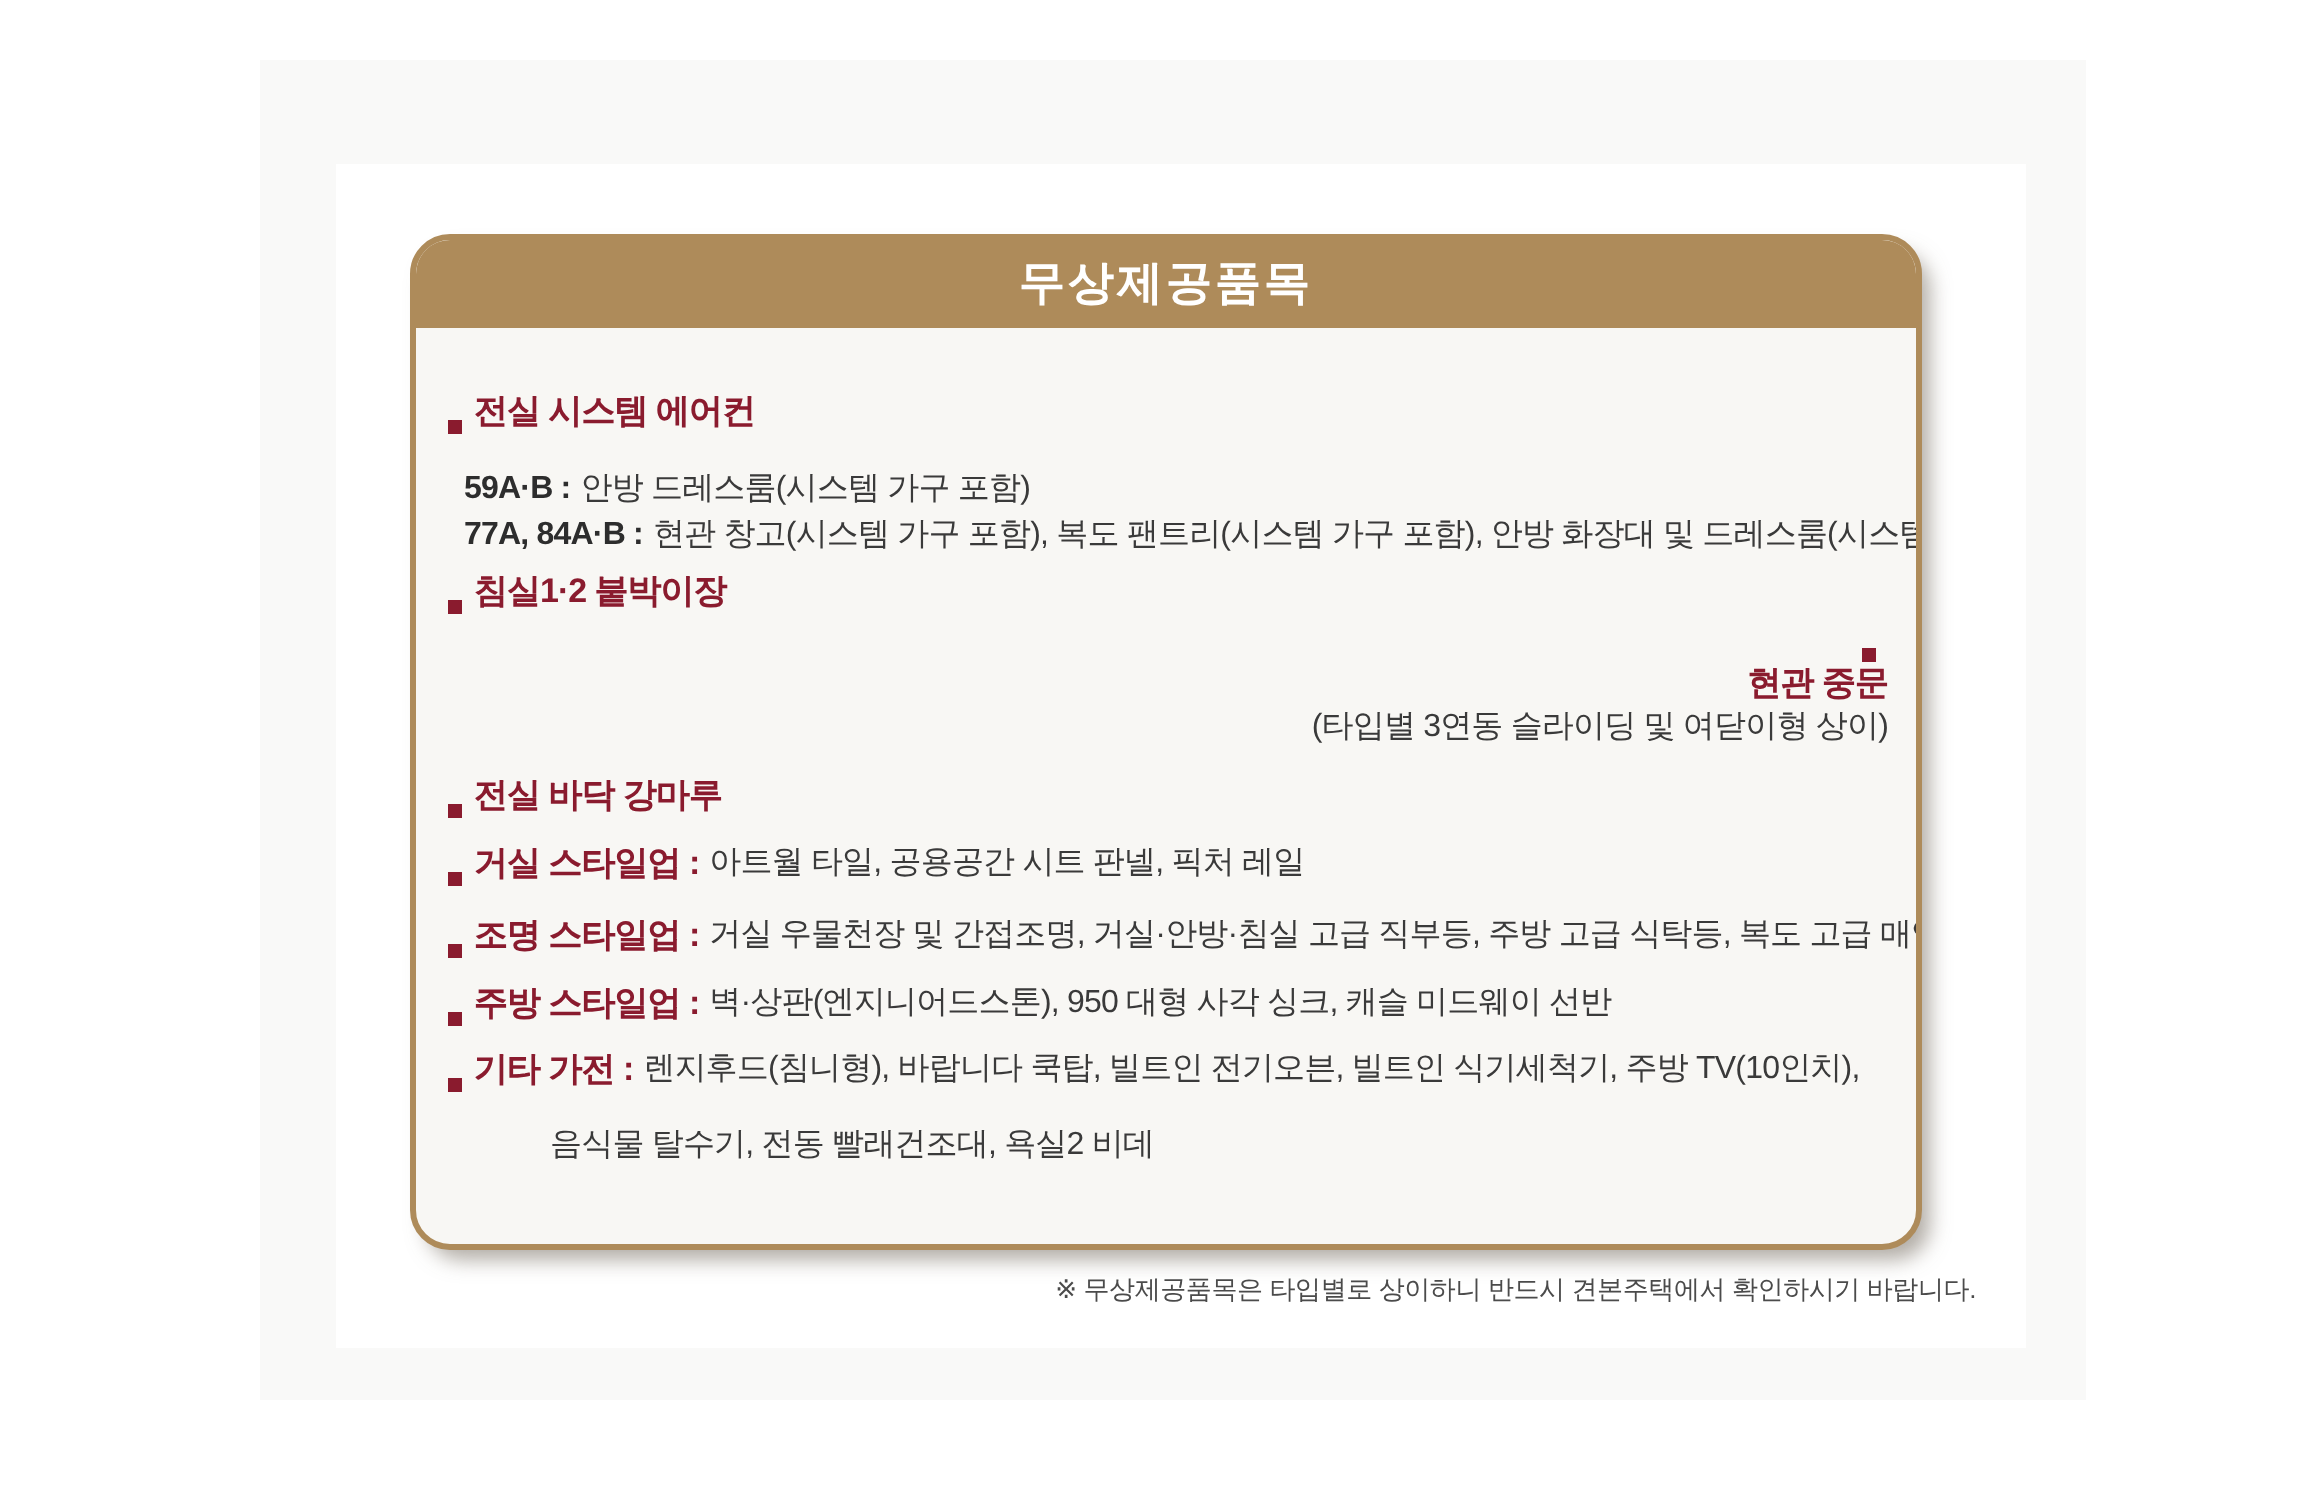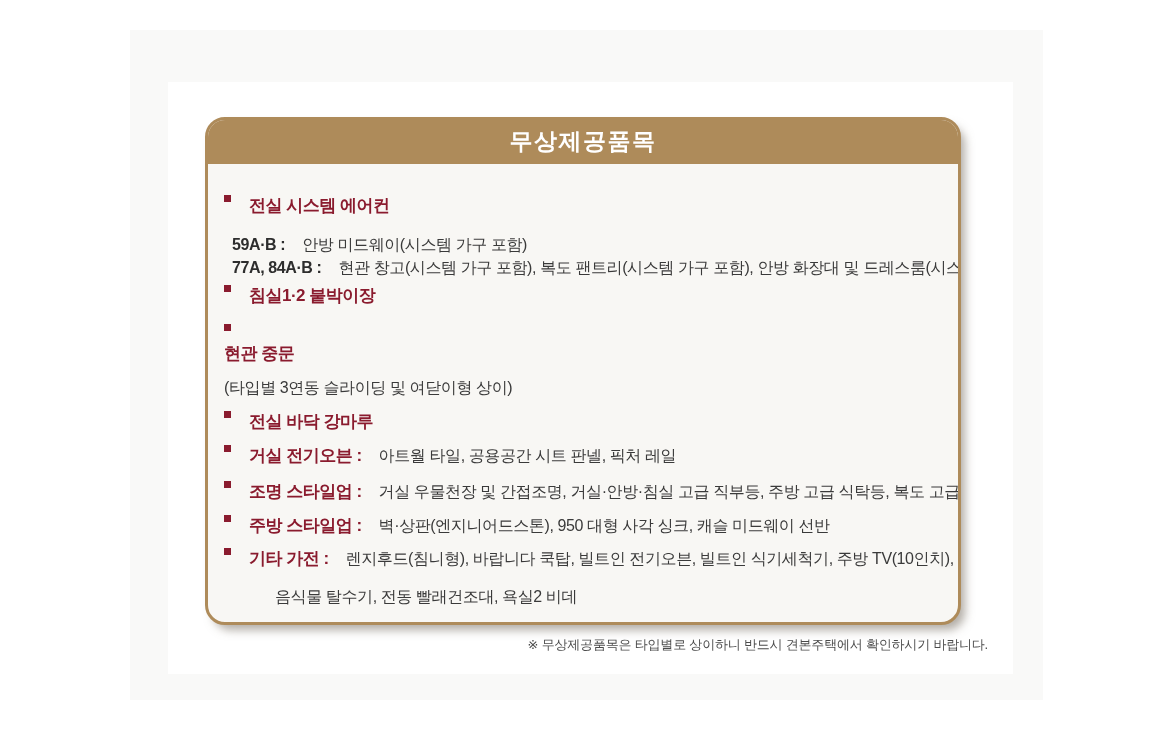--- a/index.html
+++ b/index.html
@@ -28,24 +28,23 @@
   .card-header {
     height:45px; margin:-1px -1px 0 -1px;
     background:var(--brown,#ae8b5a);
     display:flex; align-items:center; justify-content:center;
   }
   .card-title {
     color:#ffffff; font-size:23px; font-weight:bold; letter-spacing:1.5px;
   }
   .card-body { padding:31px 14px 0 16px; }
   .row {
-    display:flex; align-items:flex-start; white-space:nowrap;
+    display:flex; align-items:flex-end; white-space:nowrap;
     font-size:16px; line-height:22px; letter-spacing:-0.4px;
     color:var(--text,#3a3a3a);
-    gap:12px;
   }
   .bullet {
     width:7px; height:7px; flex:0 0 auto; margin-right:6px;
     background:var(--red,#8a1b2e);
   }
   .row-bullet .label {
     color:var(--red,#8a1b2e); font-weight:bold; font-size:17px;
     letter-spacing:-0.5px;
   }
   .label + .text { margin-left:5px; }
@@ -80,42 +79,42 @@
     <div class="card-header">
       <span class="card-title">무상제공품목</span>
     </div>
     <div class="card-body rows" id="rows">
         <div class="row row-bullet">
           <span class="bullet"></span>
           <span class="label">전실 시스템 에어컨</span>
         </div>
         <div class="row row-plain">
           <span class="prefix">59A·B :</span>
-          <span class="text">안방 미드웨이(시스템 가구 포함)</span>
+          <span class="text">안방 드레스룸(시스템 가구 포함)</span>
         </div>
         <div class="row row-plain">
           <span class="prefix">77A, 84A·B :</span>
           <span class="text">현관 창고(시스템 가구 포함), 복도 팬트리(시스템 가구 포함), 안방 화장대 및 드레스룸(시스템 가구 포함)</span>
         </div>
         <div class="row row-bullet">
           <span class="bullet"></span>
           <span class="label">침실1·2 붙박이장</span>
         </div>
         <div class="row row-bullet row-tight">
           <span class="bullet"></span>
           <span class="label">현관 중문</span>
           <span class="text">(타입별 3연동 슬라이딩 및 여닫이형 상이)</span>
         </div>
         <div class="row row-bullet">
           <span class="bullet"></span>
           <span class="label">전실 바닥 강마루</span>
         </div>
         <div class="row row-bullet">
           <span class="bullet"></span>
-          <span class="label">거실 전기오븐 :</span>
+          <span class="label">거실 스타일업 :</span>
           <span class="text">아트월 타일, 공용공간 시트 판넬, 픽처 레일</span>
         </div>
         <div class="row row-bullet">
           <span class="bullet"></span>
           <span class="label">조명 스타일업 :</span>
           <span class="text">거실 우물천장 및 간접조명, 거실·안방·침실 고급 직부등, 주방 고급 식탁등, 복도 고급 매입등</span>
         </div>
         <div class="row row-bullet">
           <span class="bullet"></span>
           <span class="label">주방 스타일업 :</span>

